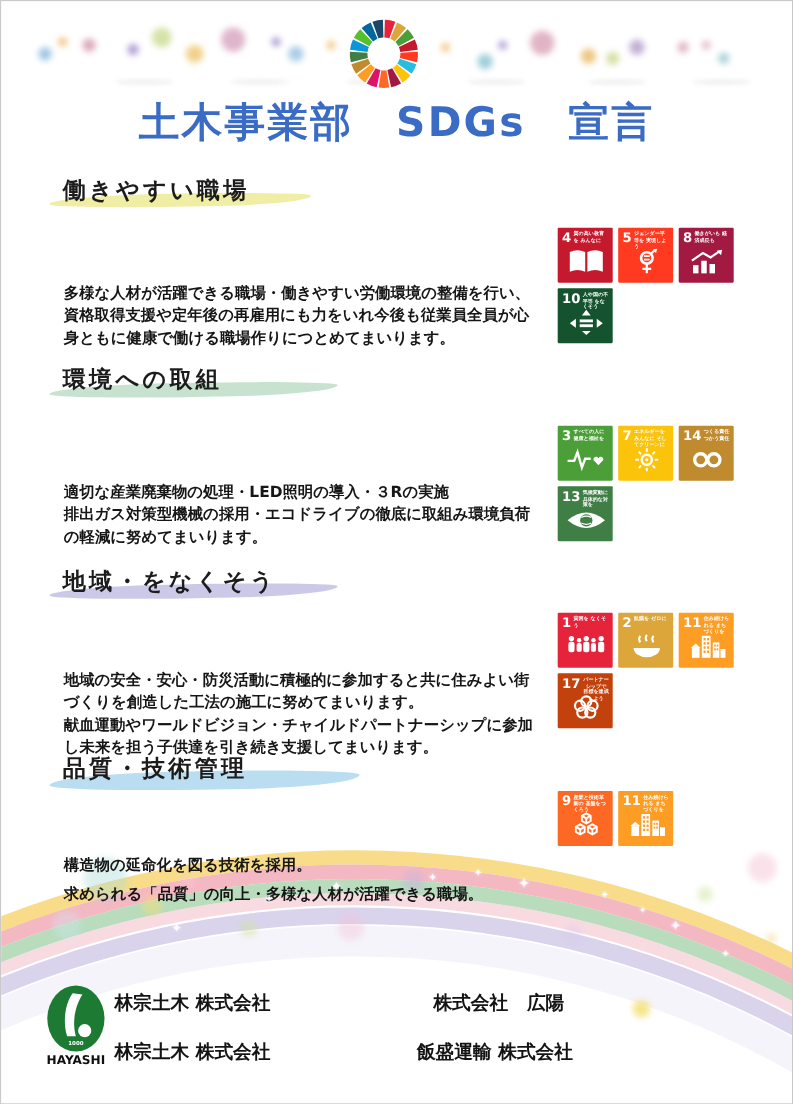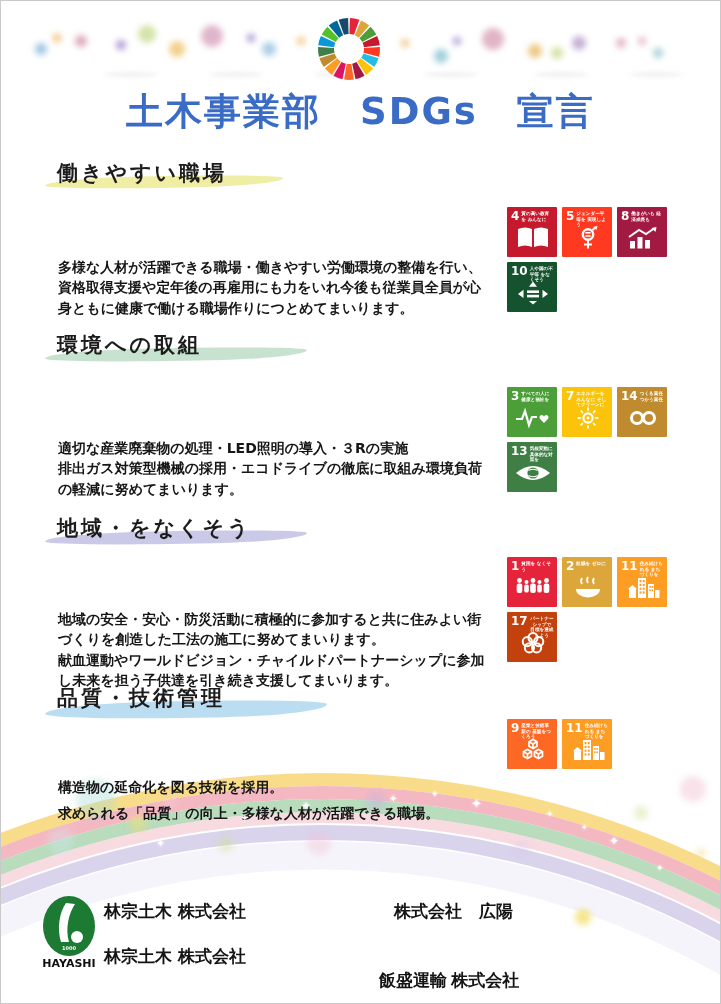--- a/index.html
+++ b/index.html
@@ -397,15 +397,15 @@
     <path d="M31 8 C24 18 22 34 26 47 L34 47 C30 33 34 18 40 9 Z" fill="#fff"></path>
     <circle cx="42" cy="42" r="6" fill="#fff"></circle>
     <text x="34" y="55" font-size="5" fill="#fff" text-anchor="middle" font-weight="700" data-name="logo-sub-text">1000</text>
     <text x="34" y="72" font-size="11" fill="#101010" text-anchor="middle" font-weight="800" data-name="logo-brand-text">HAYASHI</text>
   </svg>
 
   <div id="companies" data-name="companies-list">
       <div class="company" data-name="company-name" style="left: 103px; top: 899px;">林宗土木 株式会社</div>
       <div class="company" data-name="company-name" style="left: 393px; top: 899px;">株式会社　広陽</div>
       <div class="company" data-name="company-name" style="left: 103px; top: 944px;">林宗土木 株式会社</div>
-      <div class="company" data-name="company-name" style="left: 378px; top: 968px; font-family: Liberation Serif, serif;">飯盛運輸 株式会社</div>
+      <div class="company" data-name="company-name" style="left: 378px; top: 944px;">飯盛運輸 株式会社</div>
     </div>
 </div>
 
 </body></html>

